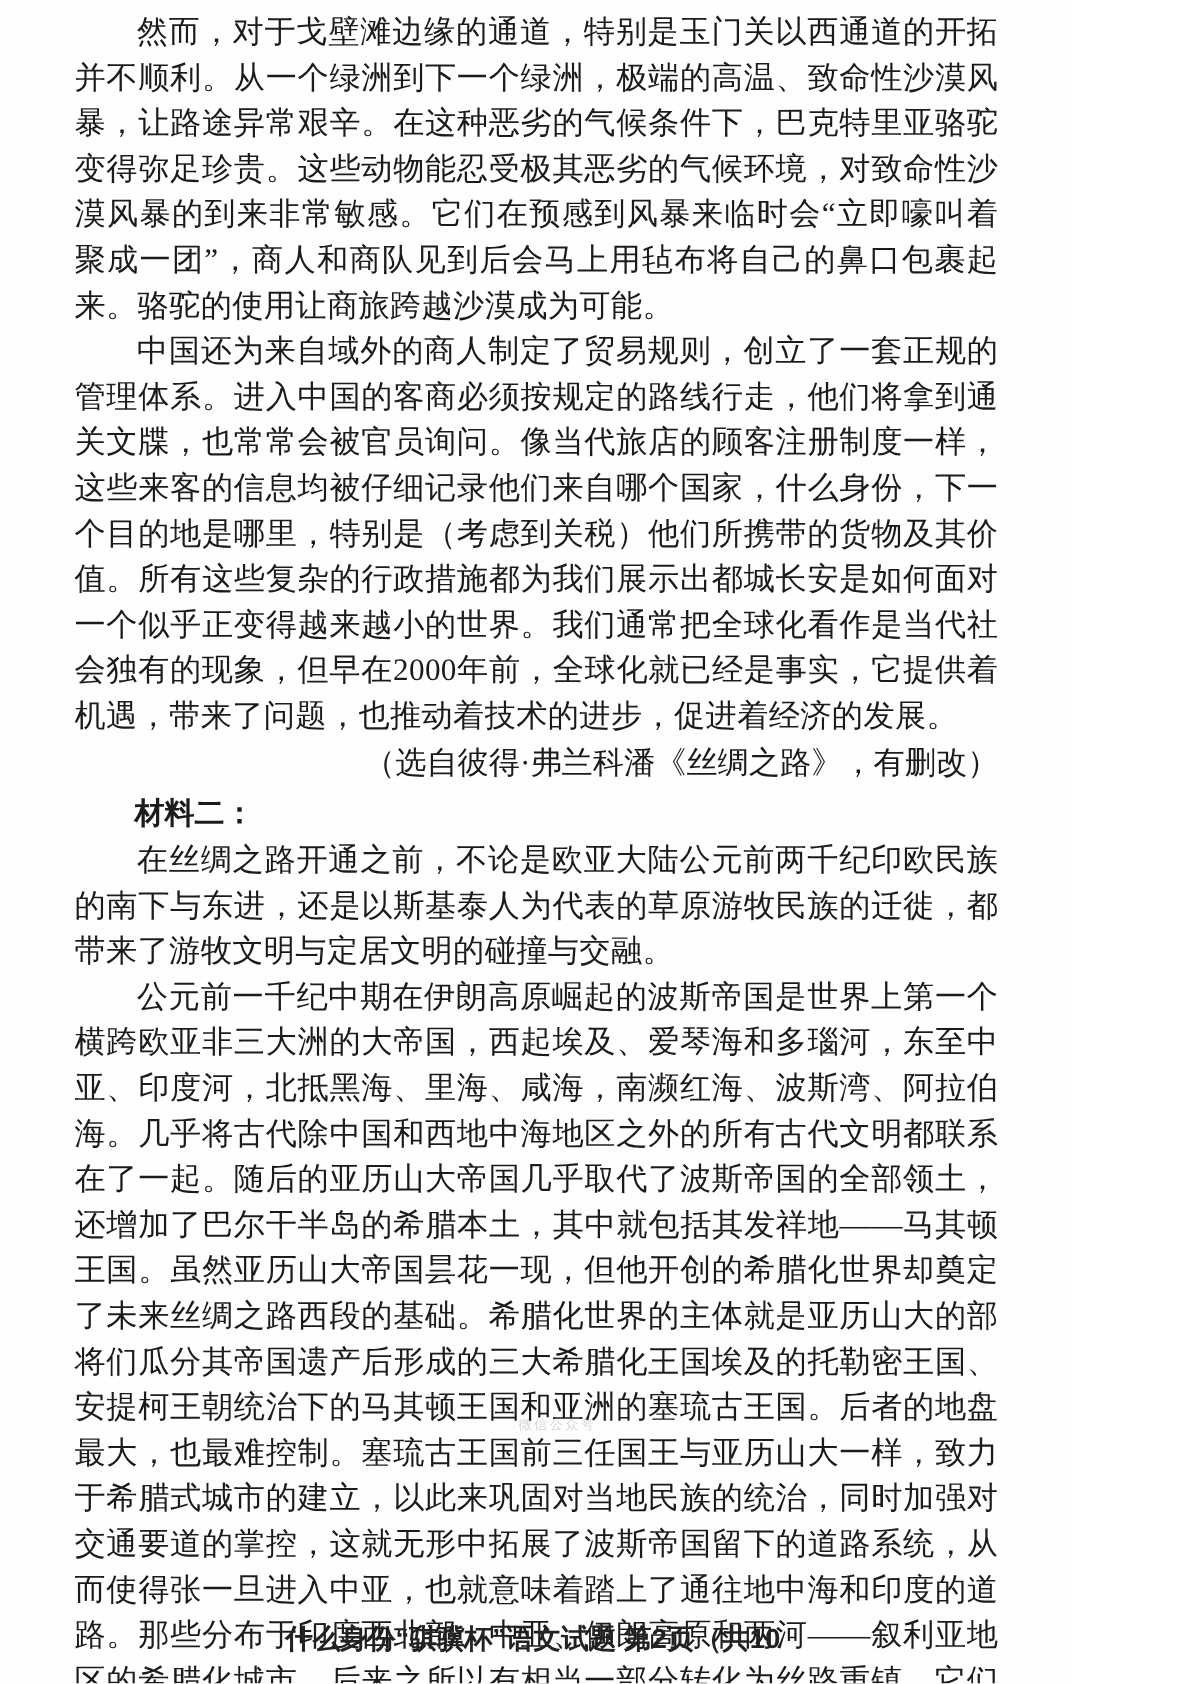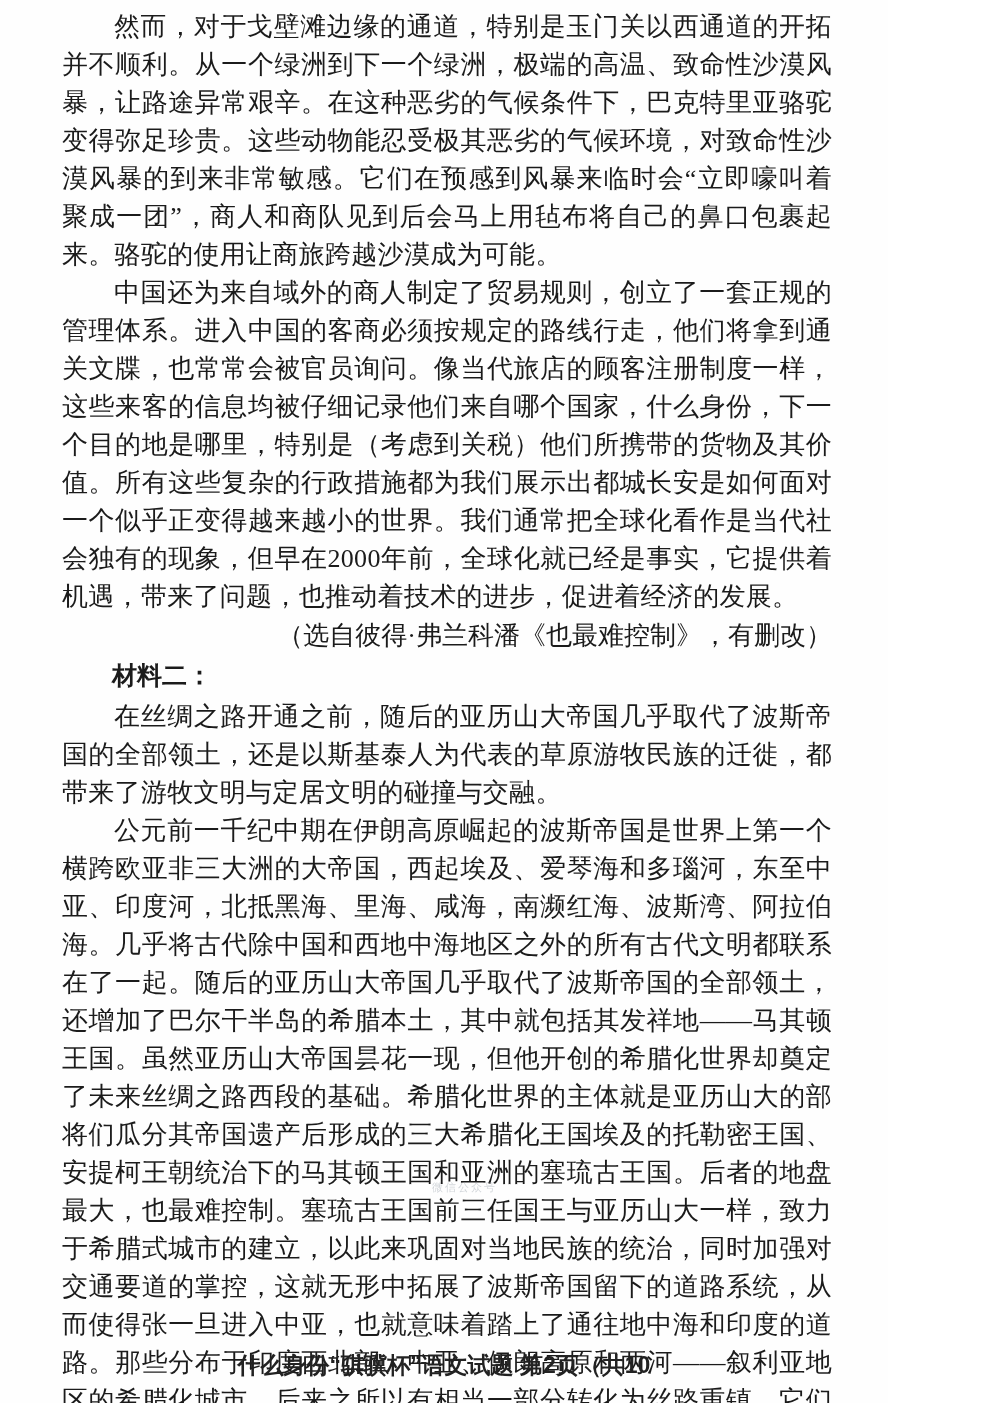--- a/index.html
+++ b/index.html
@@ -32,21 +32,21 @@
     font-size: 26px;
     line-height: 40px;
     text-align: right;
   }
   .material-heading {
     margin: 2px 0 0 0;
     text-indent: 2em;
     font-size: 25px;
     line-height: 40px;
     font-weight: bold;
-    font-family: Liberation Mono, monospace;
+    font-family: Liberation Sans, sans-serif;
   }
   .footer {
     position: absolute;
     left: 0;
     bottom: 22px;
     width: 100%;
     text-align: center;
     font-size: 23px;
     font-weight: bold;
     font-family: "Liberation Sans", "DejaVu Sans", sans-serif;
@@ -68,25 +68,25 @@
 <body>
 
 <div class="page">
   <div class="content">
 
     <p class="para">然而，对于戈壁滩边缘的通道，特别是玉门关以西通道的开拓并不顺利。从一个绿洲到下一个绿洲，极端的高温、致命性沙漠风暴，让路途异常艰辛。在这种恶劣的气候条件下，巴克特里亚骆驼变得弥足珍贵。这些动物能忍受极其恶劣的气候环境，对致命性沙漠风暴的到来非常敏感。它们在预感到风暴来临时会“立即嚎叫着聚成一团”，商人和商队见到后会马上用毡布将自己的鼻口包裹起来。骆驼的使用让商旅跨越沙漠成为可能。</p>
 
 
     <p class="para">中国还为来自域外的商人制定了贸易规则，创立了一套正规的管理体系。进入中国的客商必须按规定的路线行走，他们将拿到通关文牒，也常常会被官员询问。像当代旅店的顾客注册制度一样，这些来客的信息均被仔细记录他们来自哪个国家，什么身份，下一个目的地是哪里，特别是（考虑到关税）他们所携带的货物及其价值。所有这些复杂的行政措施都为我们展示出都城长安是如何面对一个似乎正变得越来越小的世界。我们通常把全球化看作是当代社会独有的现象，但早在2000年前，全球化就已经是事实，它提供着机遇，带来了问题，也推动着技术的进步，促进着经济的发展。</p>
 
-    <p class="attribution">（选自彼得·弗兰科潘《也最难控制》，有删改）</p>
+    <p class="attribution">（选自彼得·弗兰科潘《丝绸之路》，有删改）</p>
 
     <p class="material-heading">材料二：</p>
 
-    <p class="para">在丝绸之路开通之前，随后的亚历山大帝国几乎取代了波斯帝国的全部领土，还是以斯基泰人为代表的草原游牧民族的迁徙，都带来了游牧文明与定居文明的碰撞与交融。</p>
+    <p class="para">在丝绸之路开通之前，不论是欧亚大陆公元前两千纪印欧民族的南下与东进，还是以斯基泰人为代表的草原游牧民族的迁徙，都带来了游牧文明与定居文明的碰撞与交融。</p>
 
     <p class="para">公元前一千纪中期在伊朗高原崛起的波斯帝国是世界上第一个横跨欧亚非三大洲的大帝国，西起埃及、爱琴海和多瑙河，东至中亚、印度河，北抵黑海、里海、咸海，南濒红海、波斯湾、阿拉伯海。几乎将古代除中国和西地中海地区之外的所有古代文明都联系在了一起。随后的亚历山大帝国几乎取代了波斯帝国的全部领土，还增加了巴尔干半岛的希腊本土，其中就包括其发祥地——马其顿王国。虽然亚历山大帝国昙花一现，但他开创的希腊化世界却奠定了未来丝绸之路西段的基础。希腊化世界的主体就是亚历山大的部将们瓜分其帝国遗产后形成的三大希腊化王国埃及的托勒密王国、安提柯王朝统治下的马其顿王国和亚洲的塞琉古王国。后者的地盘最大，也最难控制。塞琉古王国前三任国王与亚历山大一样，致力于希腊式城市的建立，以此来巩固对当地民族的统治，同时加强对交通要道的掌控，这就无形中拓展了波斯帝国留下的道路系统，从而使得张一旦进入中亚，也就意味着踏上了通往地中海和印度的道路。那些分布于印度西北部、中亚、伊朗高原和两河——叙利亚地区的希腊化城市，后来之所以有相当一部分转化为丝路重镇，它们之间的路线能够成为后来丝路的主干道或支线，正是由于此前希腊化世界的存在以及这个世界内外各地之间联系的扩大与深入。</p>
 
   </div>
 
   <div class="watermark">微信公众号</div>
 
   <div class="footer">什么身份“骐骥杯”语文试题 第2页（共10</div>
 </div>
 

